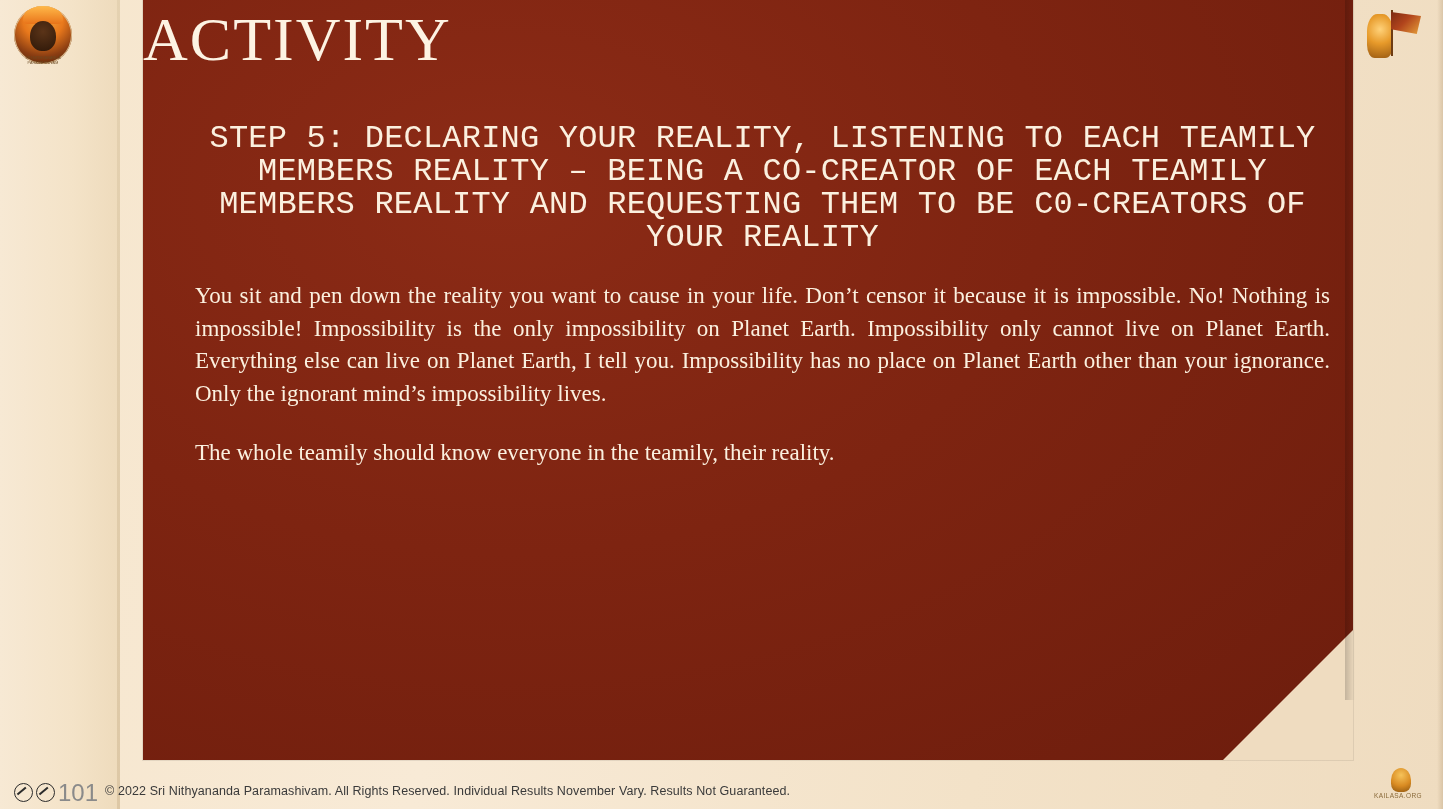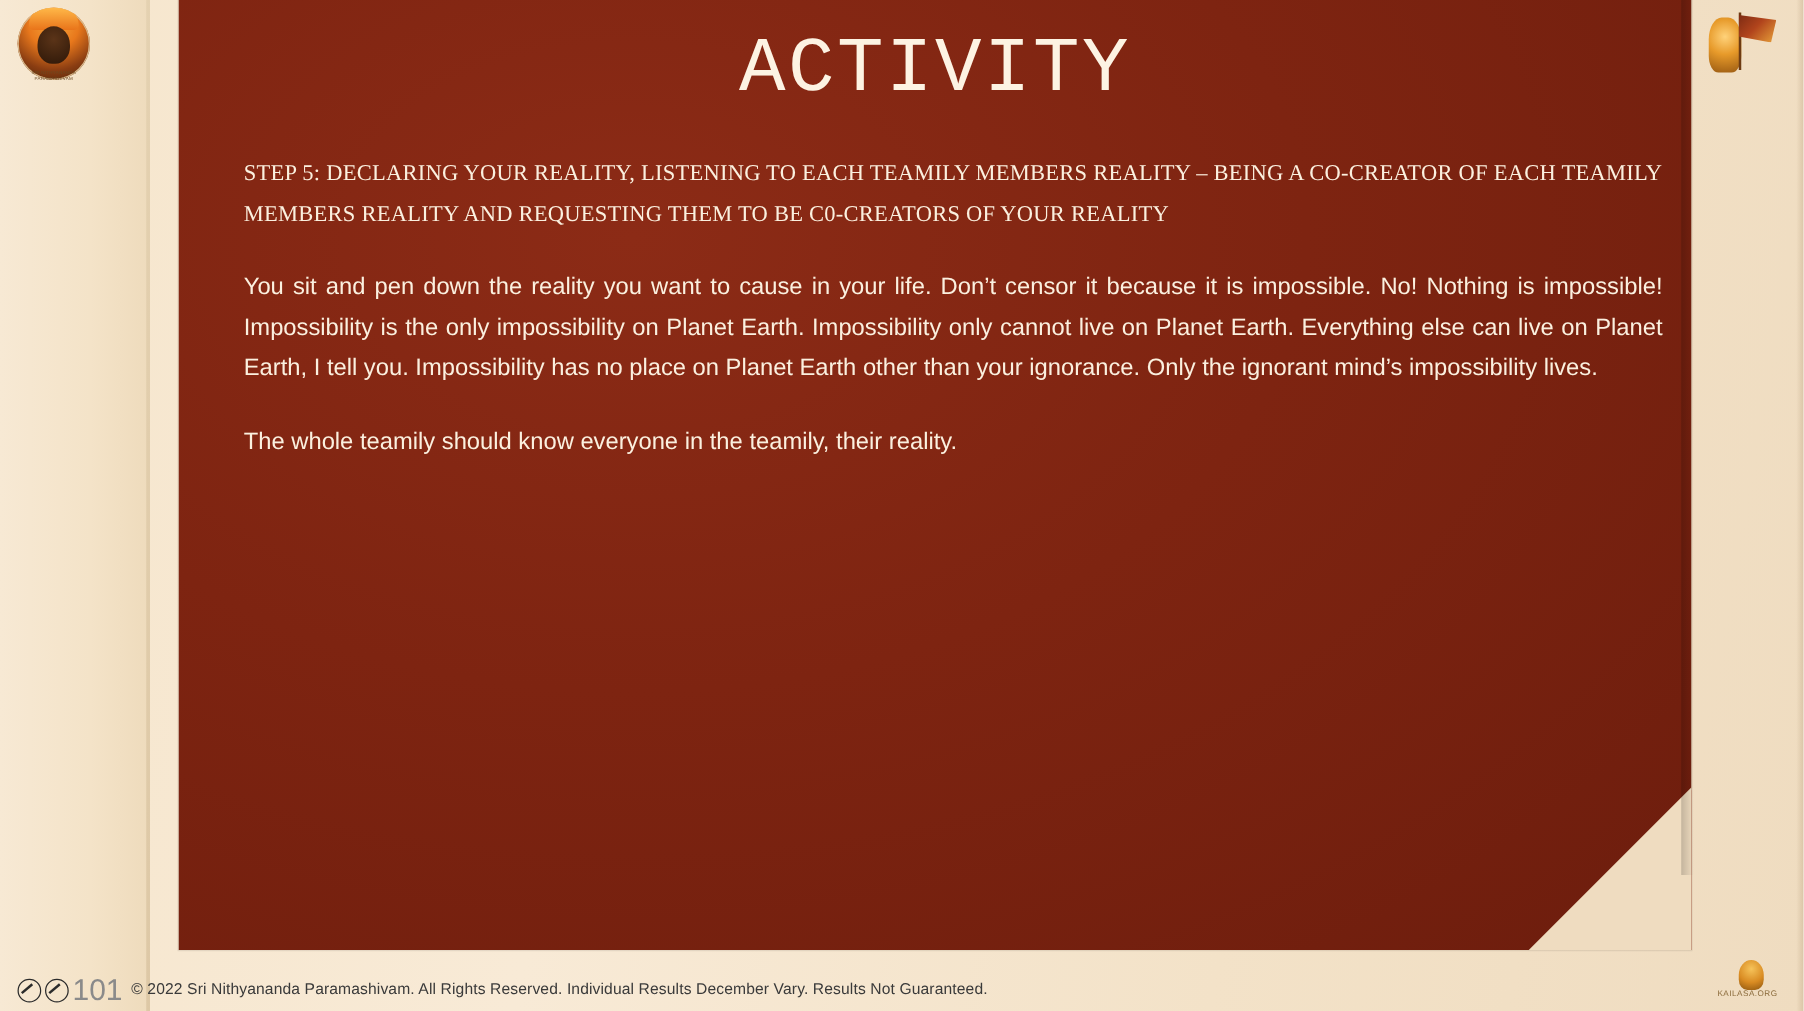--- a/index.html
+++ b/index.html
@@ -68,49 +68,50 @@
     position: absolute;
     left: 1345px;
     top: 0;
     width: 10px;
     height: 700px;
     background: linear-gradient(90deg, rgba(0,0,0,.18), rgba(0,0,0,0));
   }
   .title {
     position: absolute;
     left: 143px;
-    top: 20px;
+    top: 4px;
     width: 1210px;
-    text-align: center;
+    text-align: left;
     color: #fdf3e3;
     font-size: 62px;
     letter-spacing: 2px;
-    font-family: Liberation Mono, monospace;
+    font-family: Liberation Serif, serif;
     font-weight: normal;
   }
   .body-wrap {
     position: absolute;
     left: 195px;
     top: 122px;
     width: 1135px;
     color: #fbf0df;
   }
   .step-heading {
-    font-size: 18px;
+    font-size: 32px;
     line-height: 33px;
     letter-spacing: .2px;
     margin: 0 0 26px 0;
-    font-family: Liberation Serif, serif;
+    font-family: Liberation Mono, monospace;
+    text-align: center;
   }
   .para {
-    font-size: 19px;
+    font-size: 23px;
     line-height: 32.7px;
     text-align: justify;
     margin: 0 0 26px 0;
-    font-family: Liberation Sans, sans-serif;
+    font-family: Liberation Serif, serif;
   }
   .para:last-child { margin-bottom: 0; }
   .para.nojust { text-align: left; }
 
   
   .avatar-tl {
     position: absolute;
     left: 14px; top: 6px;
     width: 58px; height: 58px;
     border-radius: 50%;
@@ -287,21 +288,21 @@
     <p class="para nojust">The whole teamily should know everyone in the teamily, their reality.</p>
   </div>
 
   <div class="cc-icons">
     <div class="cc"></div>
     <div class="cc"></div>
   </div>
 
   <div class="page-number">101</div>
 
-  <div class="footer-copy">© 2022 Sri Nithyananda Paramashivam. All Rights Reserved. Individual Results December Vary. Results Not Guaranteed.</div>
+  <div class="footer-copy">© 2022 Sri Nithyananda Paramashivam. All Rights Reserved. Individual Results November Vary. Results Not Guaranteed.</div>
 
   <div class="kailasa-br">
     <div class="em"></div>
     <div class="txt">KAILASA.ORG</div>
   </div>
 
   <div class="right-edge"></div>
 </div>
 
 </body></html>

